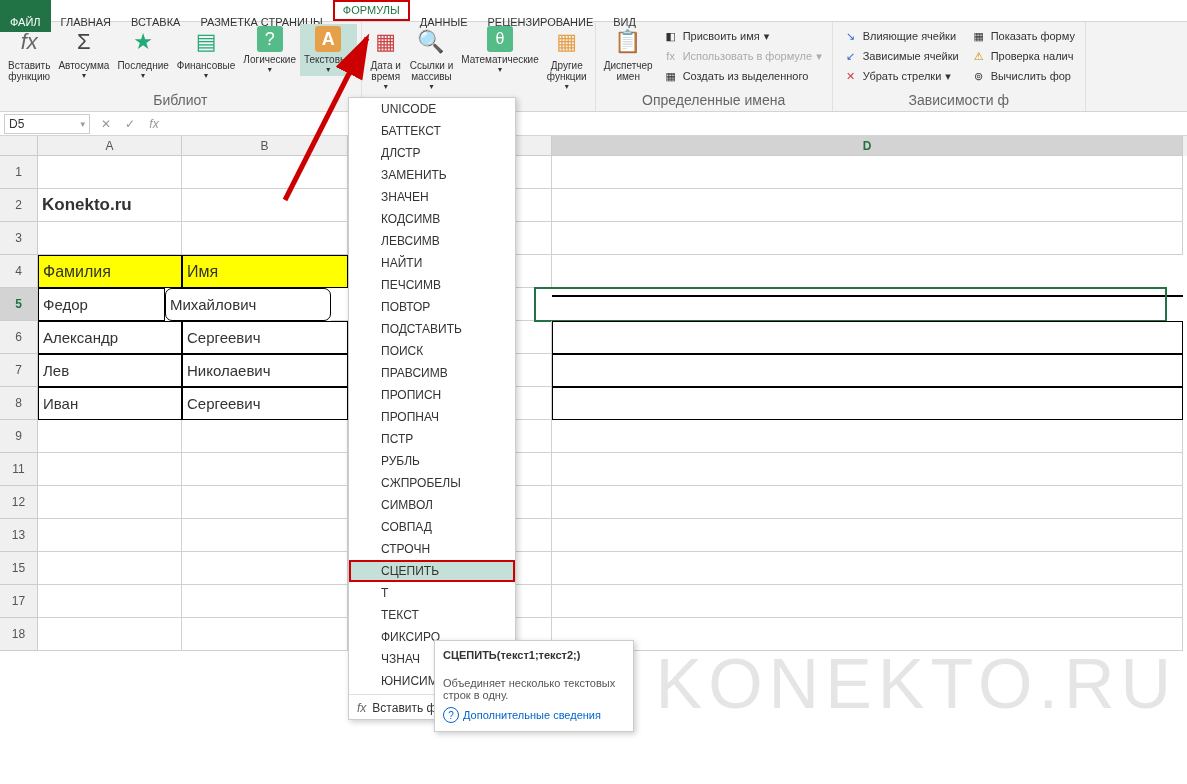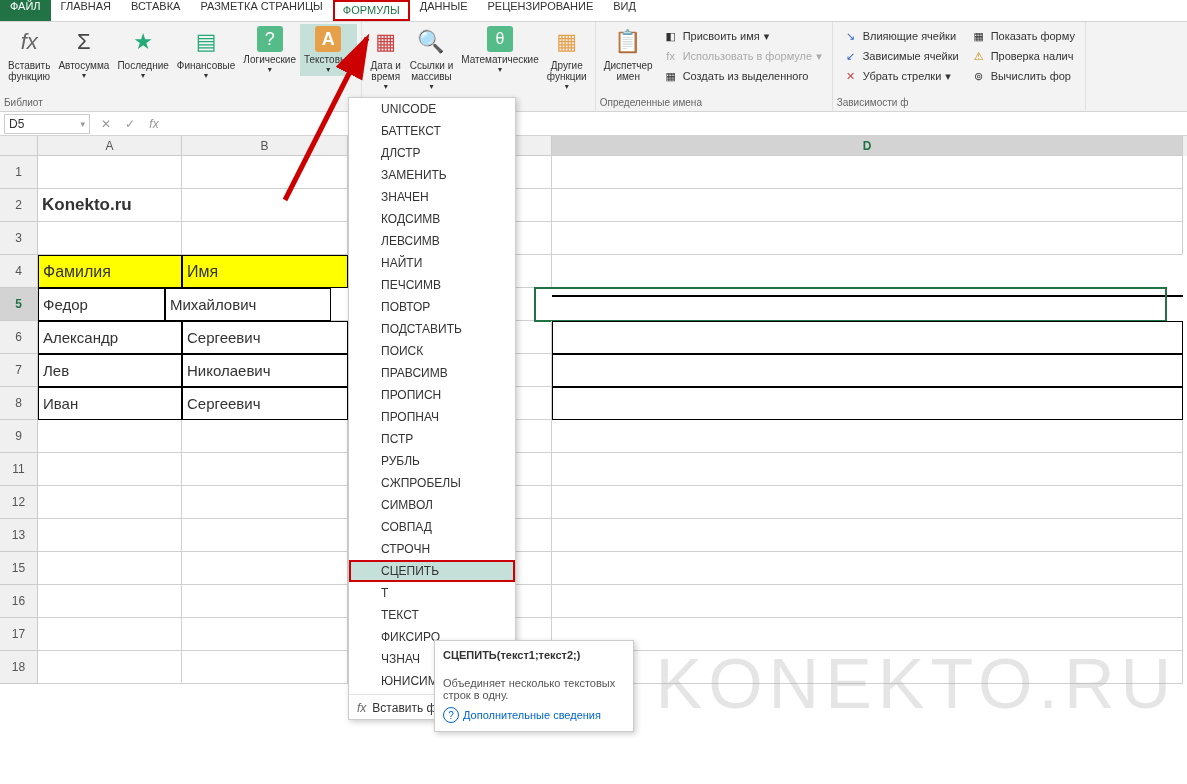--- a/index.html
+++ b/index.html
@@ -1,29 +1,29 @@
 <!DOCTYPE html>
 <html><head>
 <meta charset="utf-8">
 <style>
   * { box-sizing: border-box; margin: 0; padding: 0; }
   body { font-family: "Segoe UI", Tahoma, sans-serif; font-size: 12px; color: #333; background: #fff; width: 1187px; height: 784px; overflow: hidden; position: relative; }
   
   
   .tabs { display: flex; height: 22px; background: #fff; border-bottom: 1px solid #d4d4d4; font-size: 11px; }
-  .tab { padding: 0 10px; cursor: pointer; color: #333; }
+  .tab { padding: 16px 10px; cursor: pointer; color: #333; }
   .tab.file { background: #217346; color: #fff; }
   .tab.active { color: #217346; }
   .tab.highlighted { border: 2px solid #c00; padding: 2px 8px; }
   
   
   .ribbon { display: flex; height: 90px; background: #f3f3f3; border-bottom: 1px solid #d4d4d4; }
   .rgroup { display: flex; flex-direction: column; border-right: 1px solid #e0e0e0; padding: 2px 4px; }
   .rgroup-body { display: flex; flex: 1; align-items: flex-start; }
-  .rgroup-label { font-size: 10px; color: #666; padding: 1px 0; }
+  .rgroup-label { font-size: 14px; color: #666; text-align: center; padding: 1px 0; }
   .rbtn { display: flex; flex-direction: column; align-items: center; justify-content: flex-start; padding: 2px 4px; min-width: 40px; font-size: 10px; text-align: center; cursor: pointer; }
   .rbtn .icon { width: 32px; height: 32px; margin-bottom: 2px; display: flex; align-items: center; justify-content: center; font-size: 22px; }
   .rbtn.active { background: #c5e0d8; }
   .caret::after { content: "▾"; font-size: 8px; display: block; }
   .rlink { display: flex; align-items: center; font-size: 11px; padding: 2px 4px; gap: 4px; cursor: pointer; white-space: nowrap; }
   .rlink .smicon { width: 16px; height: 16px; display: inline-flex; align-items: center; justify-content: center; }
   
   
   .fbar { display: flex; height: 24px; border-bottom: 1px solid #d4d4d4; align-items: center; }
   .namebox { width: 86px; border: 1px solid #ccc; height: 20px; margin: 2px 4px; padding: 0 4px; font-size: 12px; display: flex; align-items: center; justify-content: space-between; }
@@ -227,21 +227,21 @@
       <div class="row">
         <div class="rowhdr">4</div>
         <div class="cell hdr" style="width: 144px;">Фамилия</div>
         <div class="cell hdr" style="width: 166px;">Имя</div>
         <div class="cell" style="width: 204px;"></div>
         <div class="cell hdr" style="width: 631px; margin-top: 40px;">ФИО</div>
       </div>
       <div class="row">
         <div class="rowhdr active">5</div>
         <div class="cell data" style="width: 127px;">Федор</div>
-        <div class="cell data" style="width: 166px;">Михайлович</div>
+        <div class="cell data" style="width: 166px; border-radius: 7px;">Михайлович</div>
         <div class="cell" style="width: 204px;"></div>
         <div class="cell data selected" style="width: 631px;"></div>
       </div>
       <div class="row">
         <div class="rowhdr">6</div>
         <div class="cell data" style="width: 144px;">Александр</div>
         <div class="cell data" style="width: 166px;">Сергеевич</div>
         <div class="cell" style="width: 204px;"></div>
         <div class="cell data" style="width: 631px;"></div>
       </div>
@@ -282,27 +282,20 @@
       </div>
       <div class="row">
         <div class="rowhdr">13</div>
         <div class="cell" style="width: 144px;"></div>
         <div class="cell" style="width: 166px;"></div>
         <div class="cell" style="width: 204px;"></div>
         <div class="cell" style="width: 631px;"></div>
       </div>
       <div class="row">
         <div class="rowhdr">15</div>
-        <div class="cell" style="width: 144px;"></div>
-        <div class="cell" style="width: 166px;"></div>
-        <div class="cell" style="width: 204px;"></div>
-        <div class="cell" style="width: 631px;"></div>
-      </div>
-      <div class="row">
-        <div class="rowhdr">16</div>
         <div class="cell" style="width: 144px;"></div>
         <div class="cell" style="width: 166px;"></div>
         <div class="cell" style="width: 204px;"></div>
         <div class="cell" style="width: 631px;"></div>
       </div>
       <div class="row">
         <div class="rowhdr">17</div>
         <div class="cell" style="width: 144px;"></div>
         <div class="cell" style="width: 166px;"></div>
         <div class="cell" style="width: 204px;"></div>

